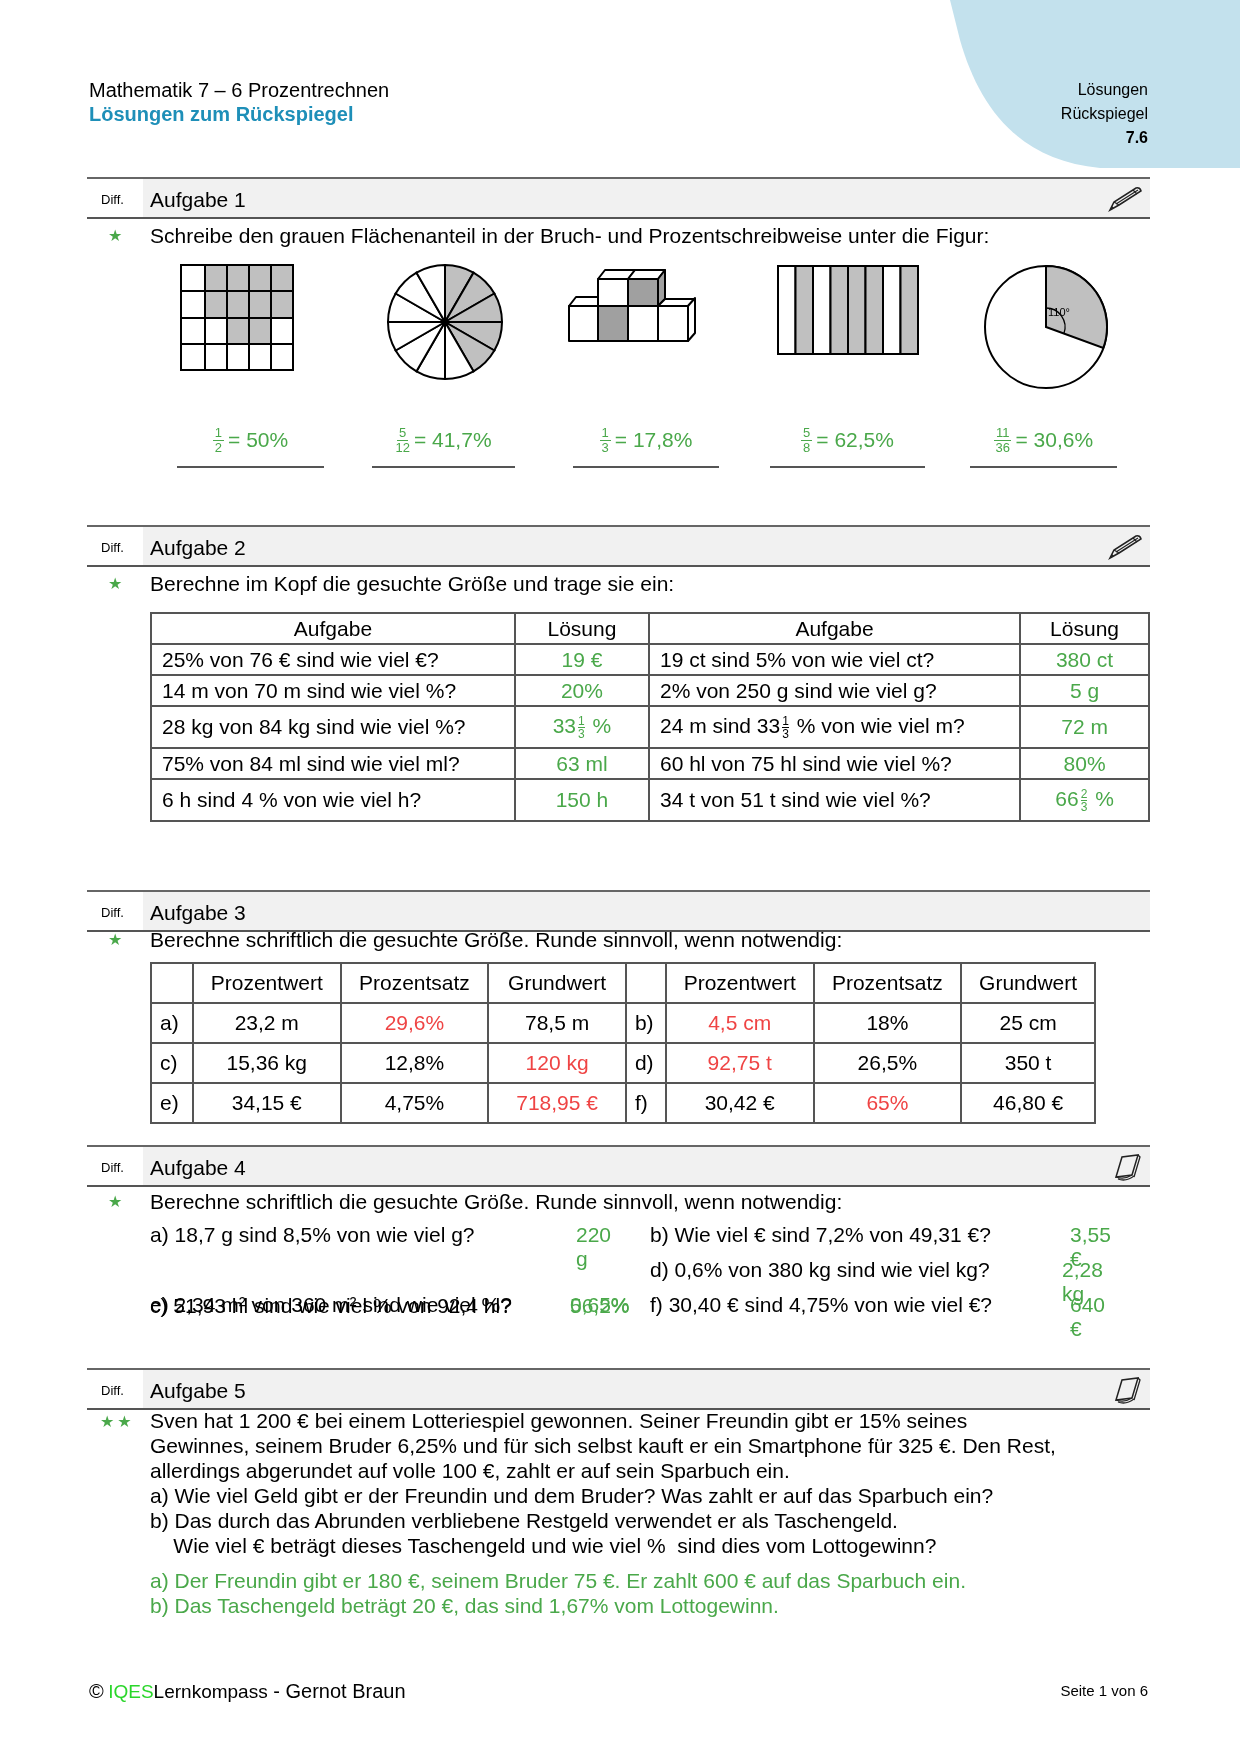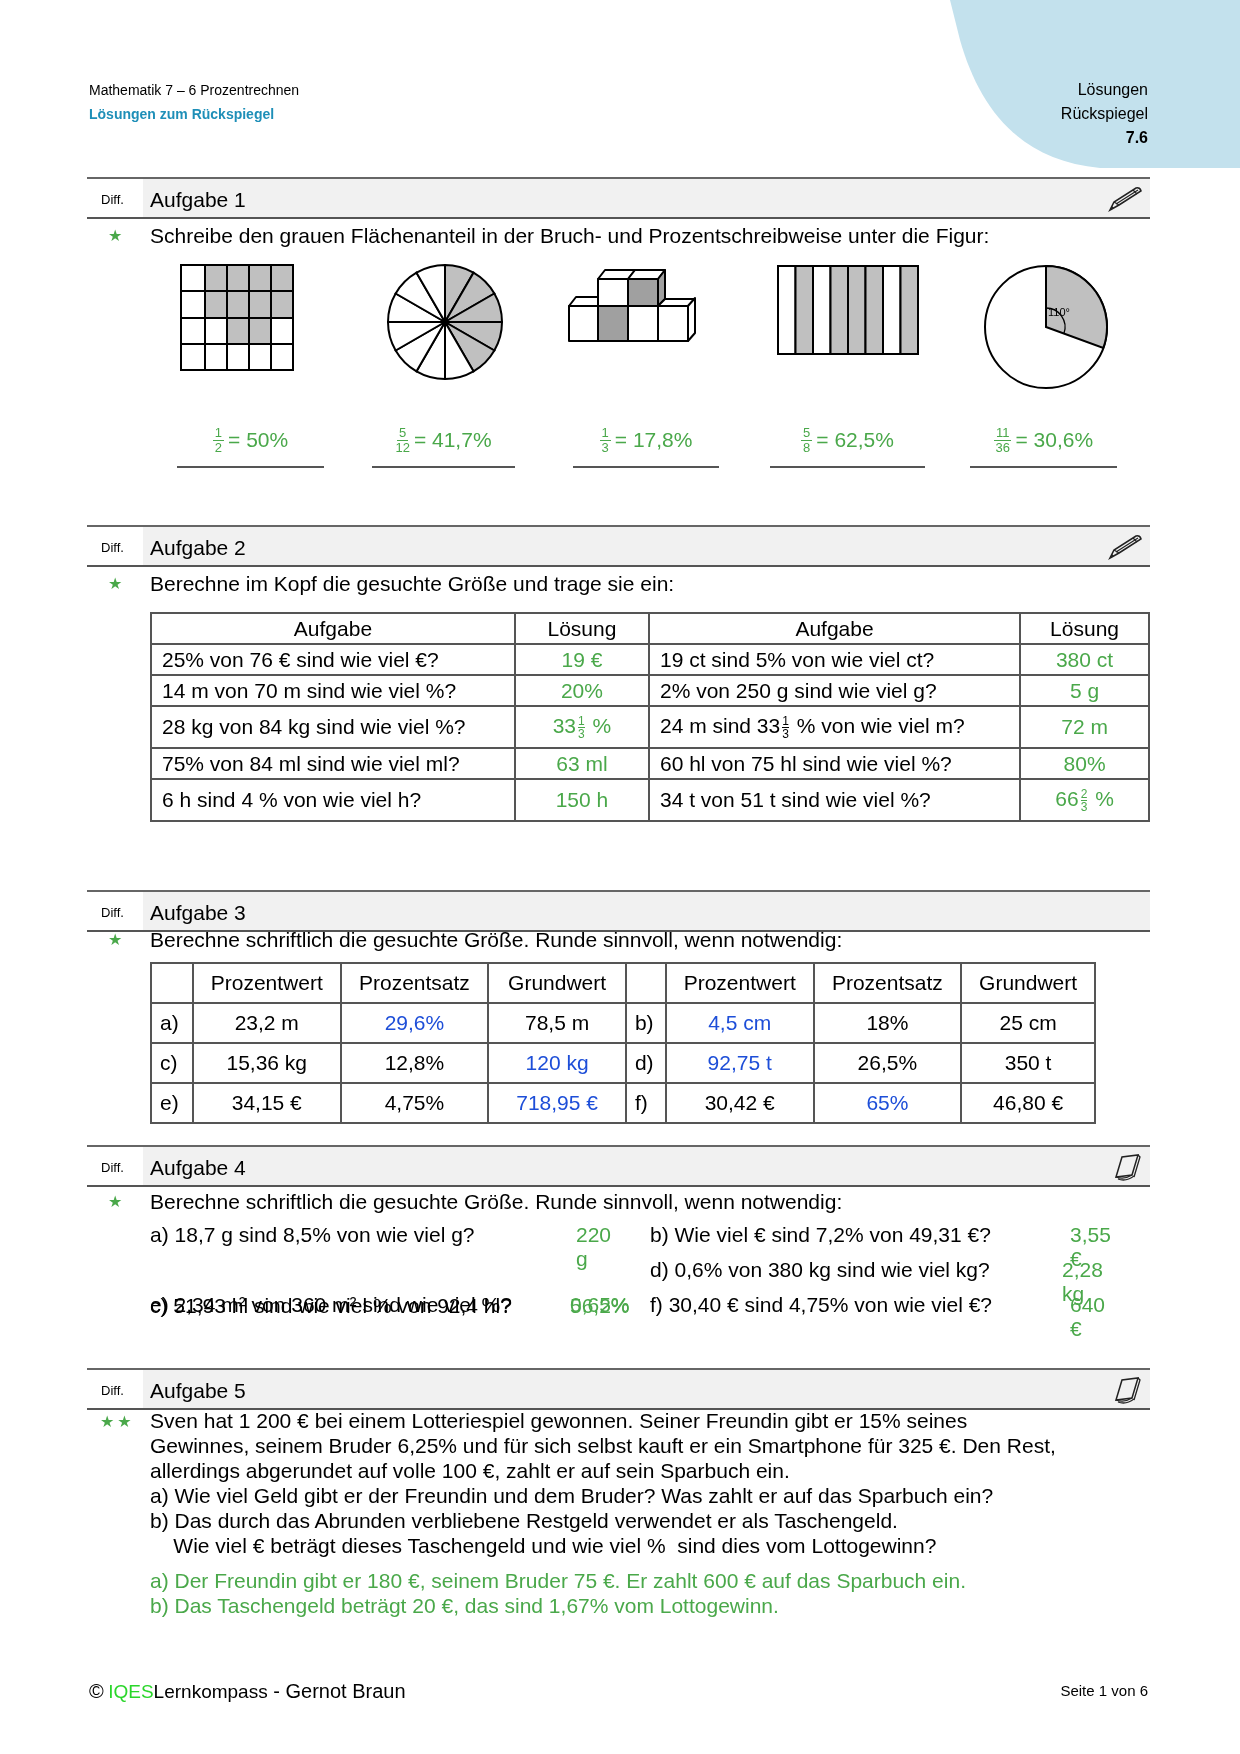--- a/index.html
+++ b/index.html
@@ -1,21 +1,21 @@
 <!DOCTYPE html>
 <html><head>
 <meta charset="utf-8">
 <style>
   * { box-sizing: border-box; margin: 0; padding: 0; }
   body {
     width: 1240px; height: 1754px; background: #fff; position: relative; overflow: hidden;
     font-family: "Liberation Sans", sans-serif; color: #000;
   }
   .corner-blob { position: absolute; right: 0; top: 0; width: 290px; height: 168px; }
-  .hdr-left { position: absolute; left: 89px; top: 78px; font-size: 14px; line-height: 24px; }
+  .hdr-left { position: absolute; left: 89px; top: 78px; font-size: 20px; line-height: 24px; }
   .hdr-left .sub { color: #1e8fb8; font-weight: bold; }
   .hdr-right { position: absolute; right: 92px; top: 78px; font-size: 16px; line-height: 24px; text-align: right; }
   .hdr-right .num { font-weight: bold; }
 
   .task-head {
     position: absolute; left: 87px; width: 1063px; height: 42px;
     border-top: 2px solid #666; border-bottom: 2px solid #555;
   }
   .task-head .diff { position: absolute; left: 14px; top: 13px; font-size: 13px; }
   .task-head .title-bg { position: absolute; left: 56px; top: 0; right: 0; bottom: 0; background: #f1f1f1; }
@@ -33,21 +33,21 @@
   table.t2 { position: absolute; left: 150px; top: 612px; width: 1000px; border-collapse: collapse; font-size: 21px; }
   table.t2 td, table.t2 th { border: 2px solid #555; font-weight: normal; padding: 2px 10px; height: 31px; }
   table.t2 th { text-align: center; }
   table.t2 td.sol { color: #4aa84a; text-align: center; }
   table.t2 tr.tall td { height: 42px; }
   .mfrac { display: inline-flex; flex-direction: column; align-items: center; font-size: 12px; line-height: 12px; vertical-align: middle; margin: 0 2px; }
   .mfrac .n { border-bottom: 1px solid currentColor; }
 
   table.t3 { position: absolute; left: 150px; top: 962px; width: 946px; border-collapse: collapse; font-size: 21px; }
   table.t3 td, table.t3 th { border: 2px solid #555; font-weight: normal; text-align: center; height: 40px; padding: 0 6px; }
-  table.t3 td.g { color: #1d4ed8; }
+  table.t3 td.g { color: #ef4444; }
   table.t3 td.lbl { width: 36px; text-align: left; padding-left: 8px; }
 
   .a4 { position: absolute; font-size: 21px; }
   .a4 .g { color: #4aa84a; position: absolute; }
 
   .a5 { position: absolute; left: 150px; top: 1408px; font-size: 21px; line-height: 25px; }
   .a5 .g { color: #4aa84a; }
 
   .footer-left { position: absolute; left: 89px; top: 1680px; font-size: 16px; }
   .footer-left .iqes { color: #2bd62b; }

